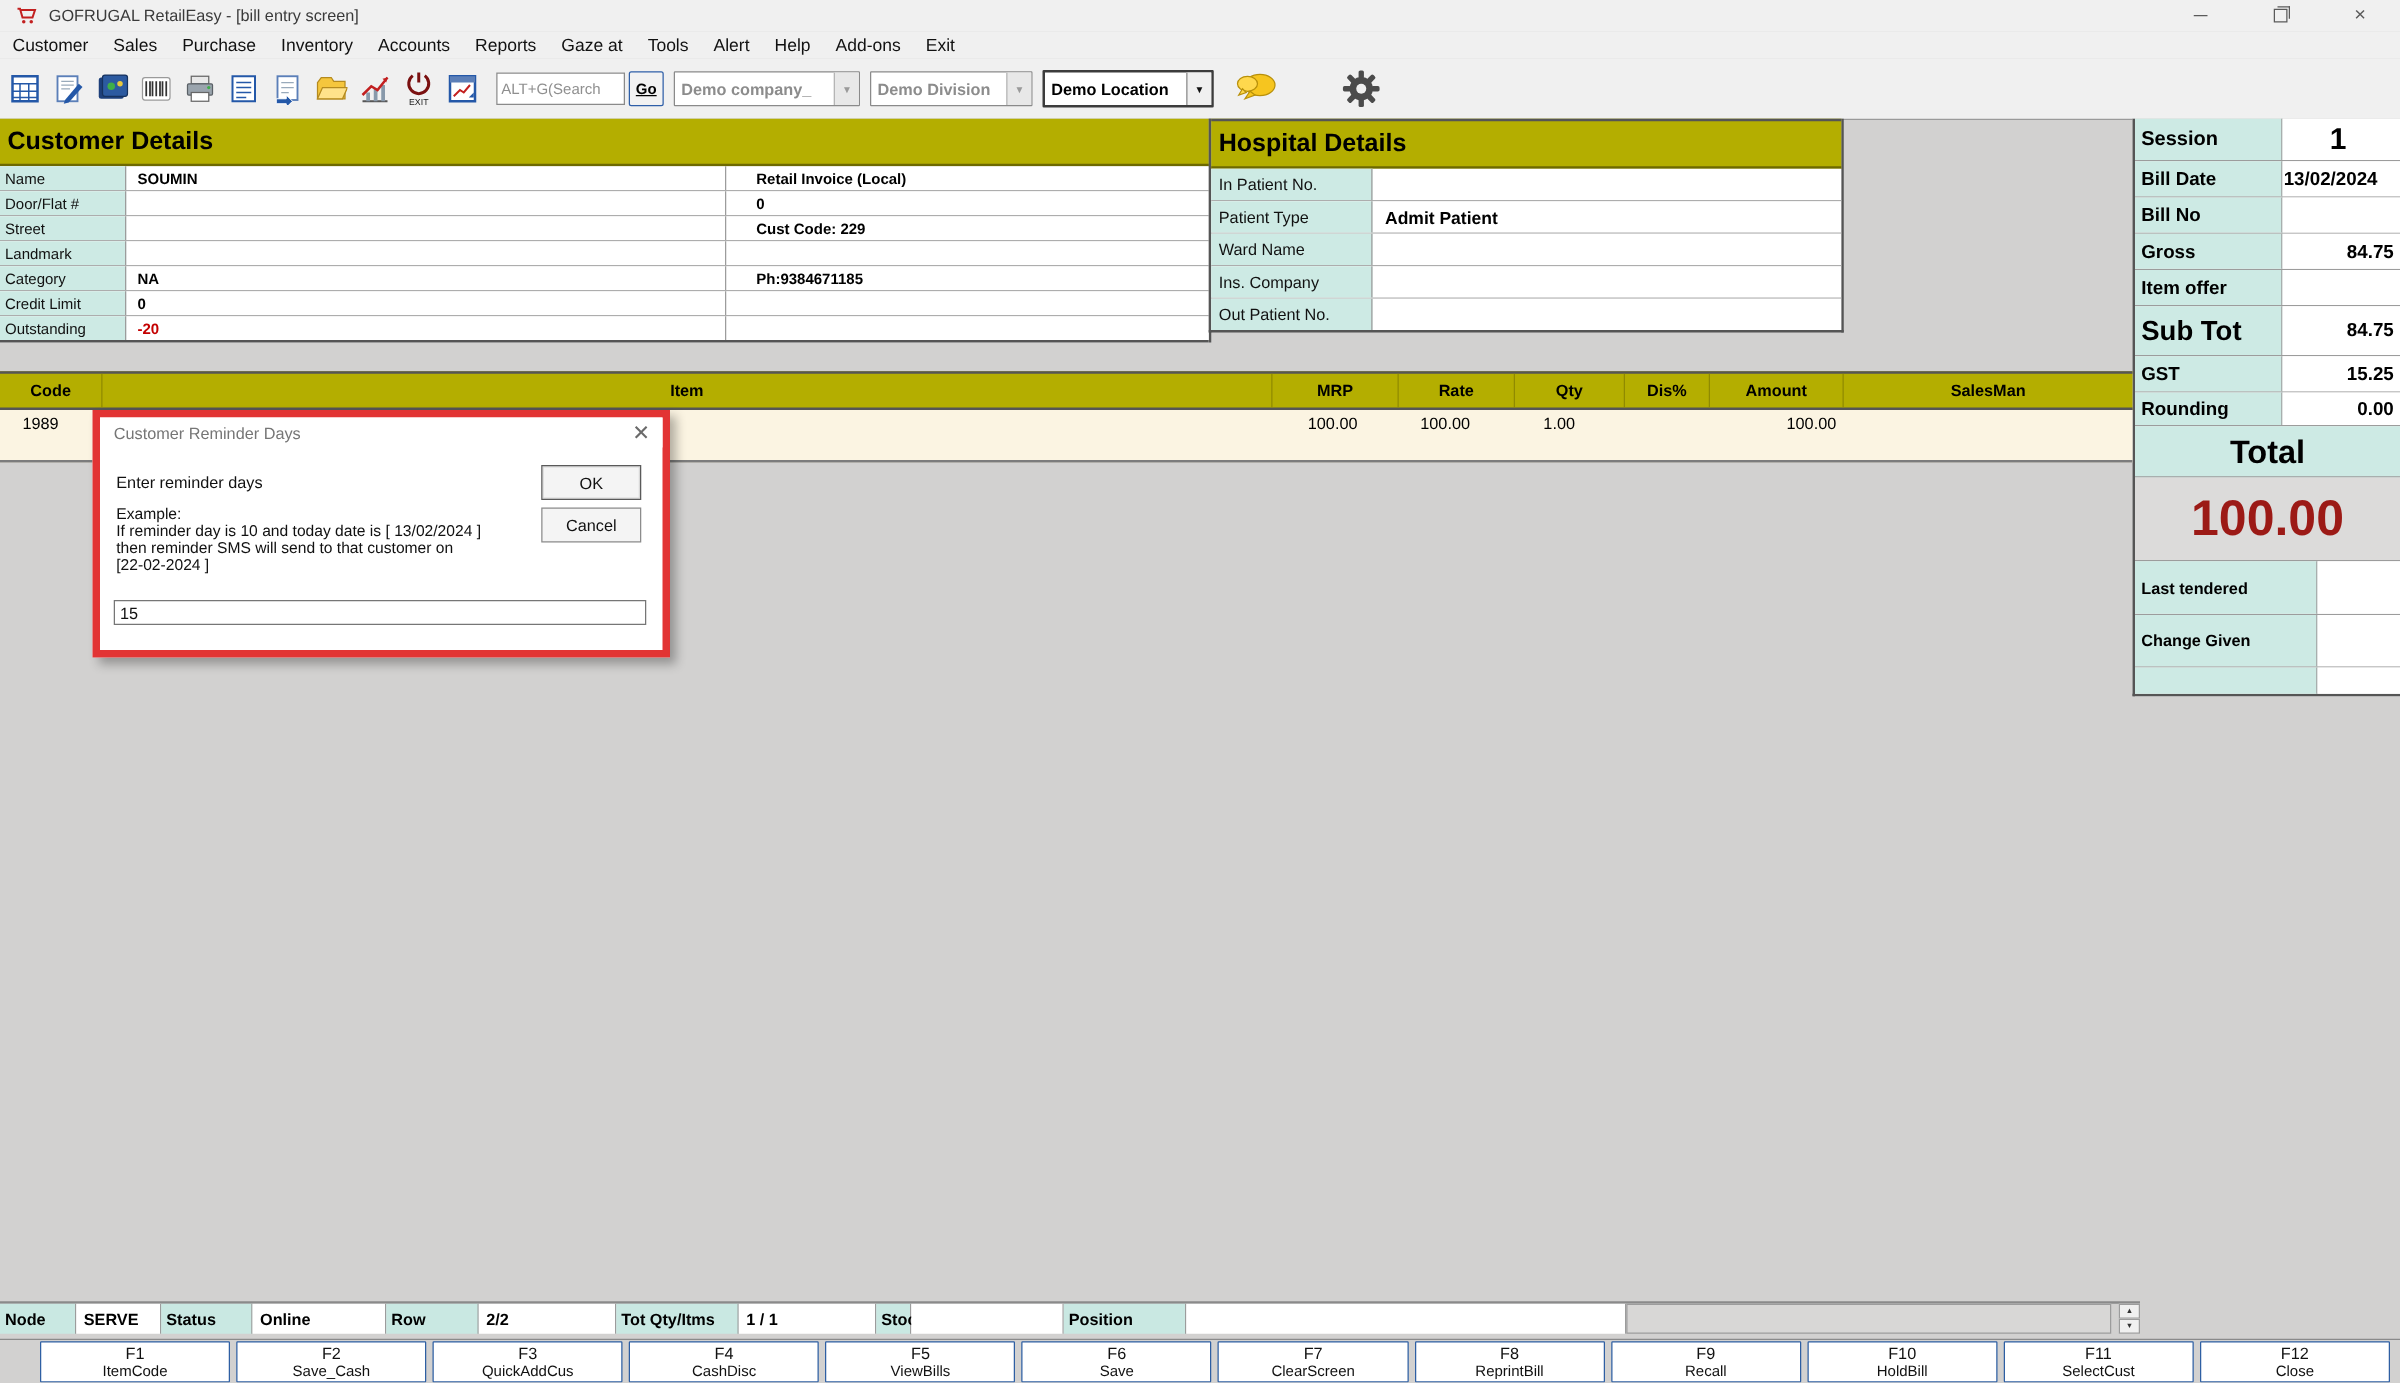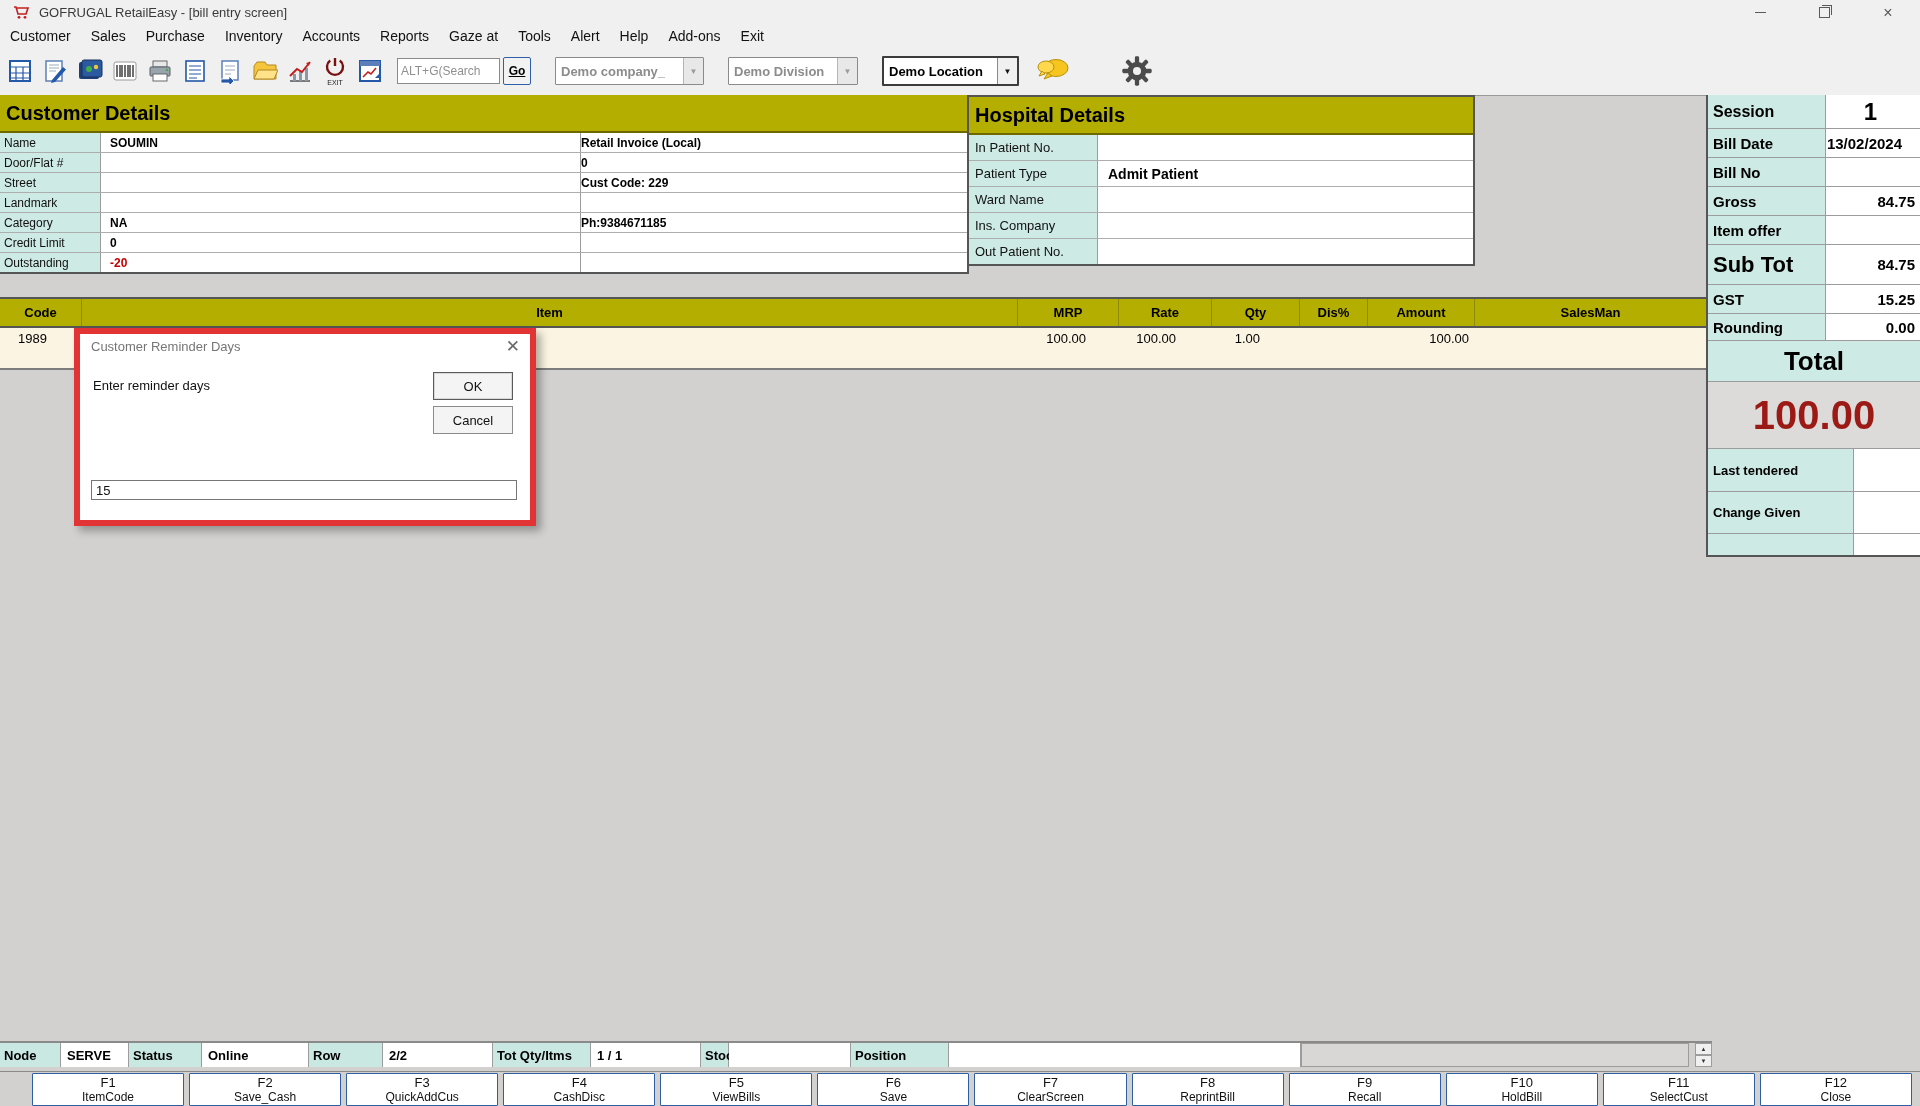--- a/index.html
+++ b/index.html
@@ -27,35 +27,35 @@
   .toolbar{position:absolute;left:0;top:47px;width:1920px;height:48px;background:#f0f0f0;
     border-bottom:1px solid #9a9a9a;display:flex;align-items:center}
   .tbico{width:30px;height:36px;margin-left:5px;display:flex;flex-direction:column;align-items:center;justify-content:center}
   .tbico svg{display:block}
   .exitlbl{font-size:7px;color:#222;line-height:7px;margin-top:1px}
   .searchbox{width:95px;height:24px;margin-left:12px;border:1px solid #8a8a8a;background:#fff;
     font-size:12px;padding:0 3px;color:#222;font-family:"Liberation Sans",sans-serif}
   .searchbox::placeholder{color:#8f8f8f}
   .gobtn{width:26px;height:26px;margin-left:3px;background:#f2f2f2;border:1px solid #2f5fa8;
     font-size:12px;font-weight:bold;text-decoration:underline;display:flex;align-items:center;justify-content:center;border-radius:2px}
-  .combo{height:26px;margin-left:24px;border:1px solid #8a8a8a;background:#fff;display:flex;align-items:stretch;border-radius:1px}
+  .combo{height:26px;margin-left:8px;border:1px solid #8a8a8a;background:#fff;display:flex;align-items:stretch;border-radius:1px}
   .combo .ctext{flex:1;display:flex;align-items:center;padding:0 5px;font-size:13px;font-weight:bold;white-space:nowrap;overflow:hidden}
   .combo .carrow{width:19px;display:flex;align-items:center;justify-content:center;font-size:8px;border-left:1px solid #b5b5b5;background:#e8e8e8;color:#9a9a9a}
   .combo.disabled .ctext{color:#8c8c8c}
   .combo.enabled{border:2px solid #3c3c3c}
   .combo.enabled .ctext{color:#000}
   .combo.enabled .carrow{background:#f0f0f0;color:#111;border-left:1px solid #8a8a8a}
   
   .panelhead{background:#b4ae00;color:#000;font-weight:bold;font-size:20px;display:flex;align-items:center;padding-left:6px;border-bottom:2px solid #6d6900}
   .custpanel{position:absolute;left:0;top:95px;width:967px;border-right:2px solid #555}
   .custpanel .panelhead{height:36px}
   .crow{display:flex;height:19px;border-bottom:1px solid #adadad;background:#fff;font-size:12px}
   .crow .lbl{width:96px;background:#cdeae4;display:flex;align-items:center;padding-left:4px;border-right:1px solid #9c9c9c;color:#111}
   .crow .val{width:470px;display:flex;align-items:center;padding-left:9px;font-weight:bold}
-  .crow .rval{flex:1;border-left:1px solid #9c9c9c;display:flex;align-items:center;padding-left:0;font-weight:bold}
+  .crow .rval{flex:1;border-left:1px solid #9c9c9c;display:flex;align-items:center;padding-left:24px;font-weight:bold}
   .neg{color:#c40000}
   .hosppanel{position:absolute;left:967px;top:95px;width:508px;border:2px solid #555;border-top:none;box-sizing:border-box}
   .hosppanel .panelhead{height:36px;border-top:2px solid #555}
   .hrow{display:flex;height:25px;border-bottom:1px solid #adadad;background:#fff;font-size:13px}
   .hrow .lbl{width:122px;background:#cdeae4;display:flex;align-items:center;padding-left:6px;border-right:1px solid #9c9c9c;color:#111}
   .hrow .val{flex:1;display:flex;align-items:center;padding-left:10px;font-weight:bold;font-size:14px}
   
   .sumpanel{position:absolute;left:1706px;top:95px;width:214px;background:#fff;border-left:2px solid #555;border-bottom:2px solid #555;box-sizing:border-box}
   .srow{display:flex;border-bottom:1px solid #9c9c9c}
   .srow .slbl{width:112px;background:#cdeae4;display:flex;align-items:center;padding-left:5px;font-weight:bold;font-size:15px;border-right:1px solid #9c9c9c}
@@ -401,20 +401,26 @@
 </div>
 
 <div class="dialog">
   <div class="dlgtitle">
     <span>Customer Reminder Days</span>
     <span class="dlgclose">✕</span>
   </div>
   <div class="dlgprompt">Enter reminder days</div>
   <div class="dlgbtn ok">OK</div>
   <div class="dlgbtn cancel">Cancel</div>
+  <div class="dlgexample">
+    <div>Example:</div>
+    <div>If reminder day is 10 and today date is [ 13/02/2024 ]</div>
+    <div>then reminder SMS will send to that customer on</div>
+    <div>[22-02-2024 ]</div>
+  </div>
   <input class="dlginput" type="text" value="15" style="">
 </div>
 
 <div class="statusbar">
   <div class="sbl" style="width:61px">Node</div>
   <div class="sbv" style="width:68px">SERVE</div>
   <div class="sbl" style="width:73px">Status</div>
   <div class="sbv" style="width:107px">Online</div>
   <div class="sbl" style="width:74px">Row</div>
   <div class="sbv" style="width:110px">2/2</div>

